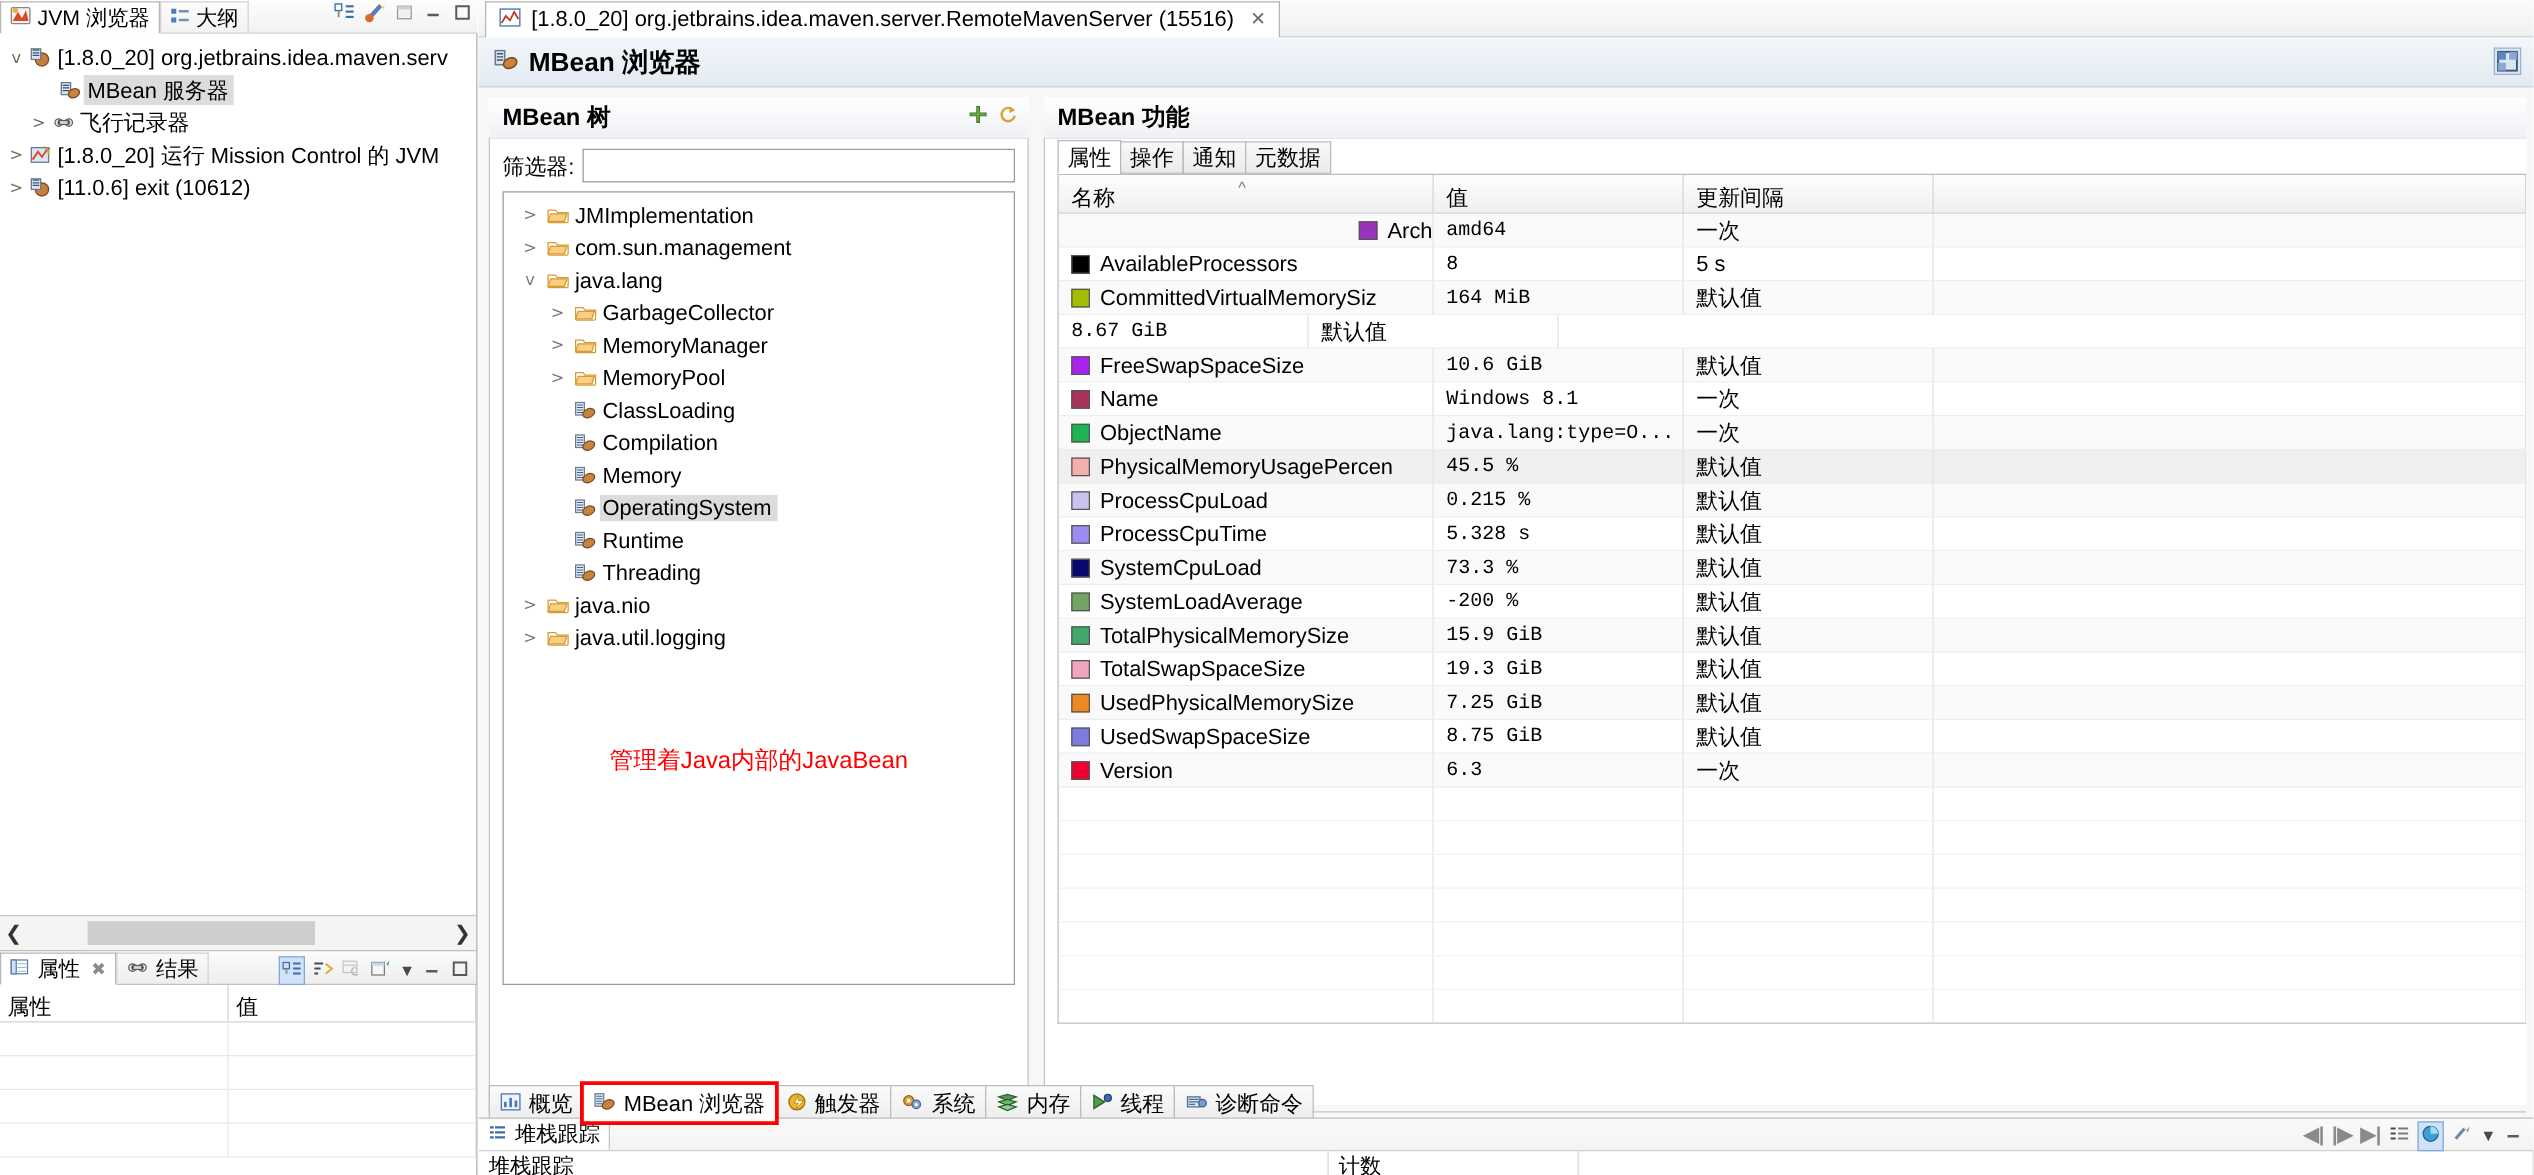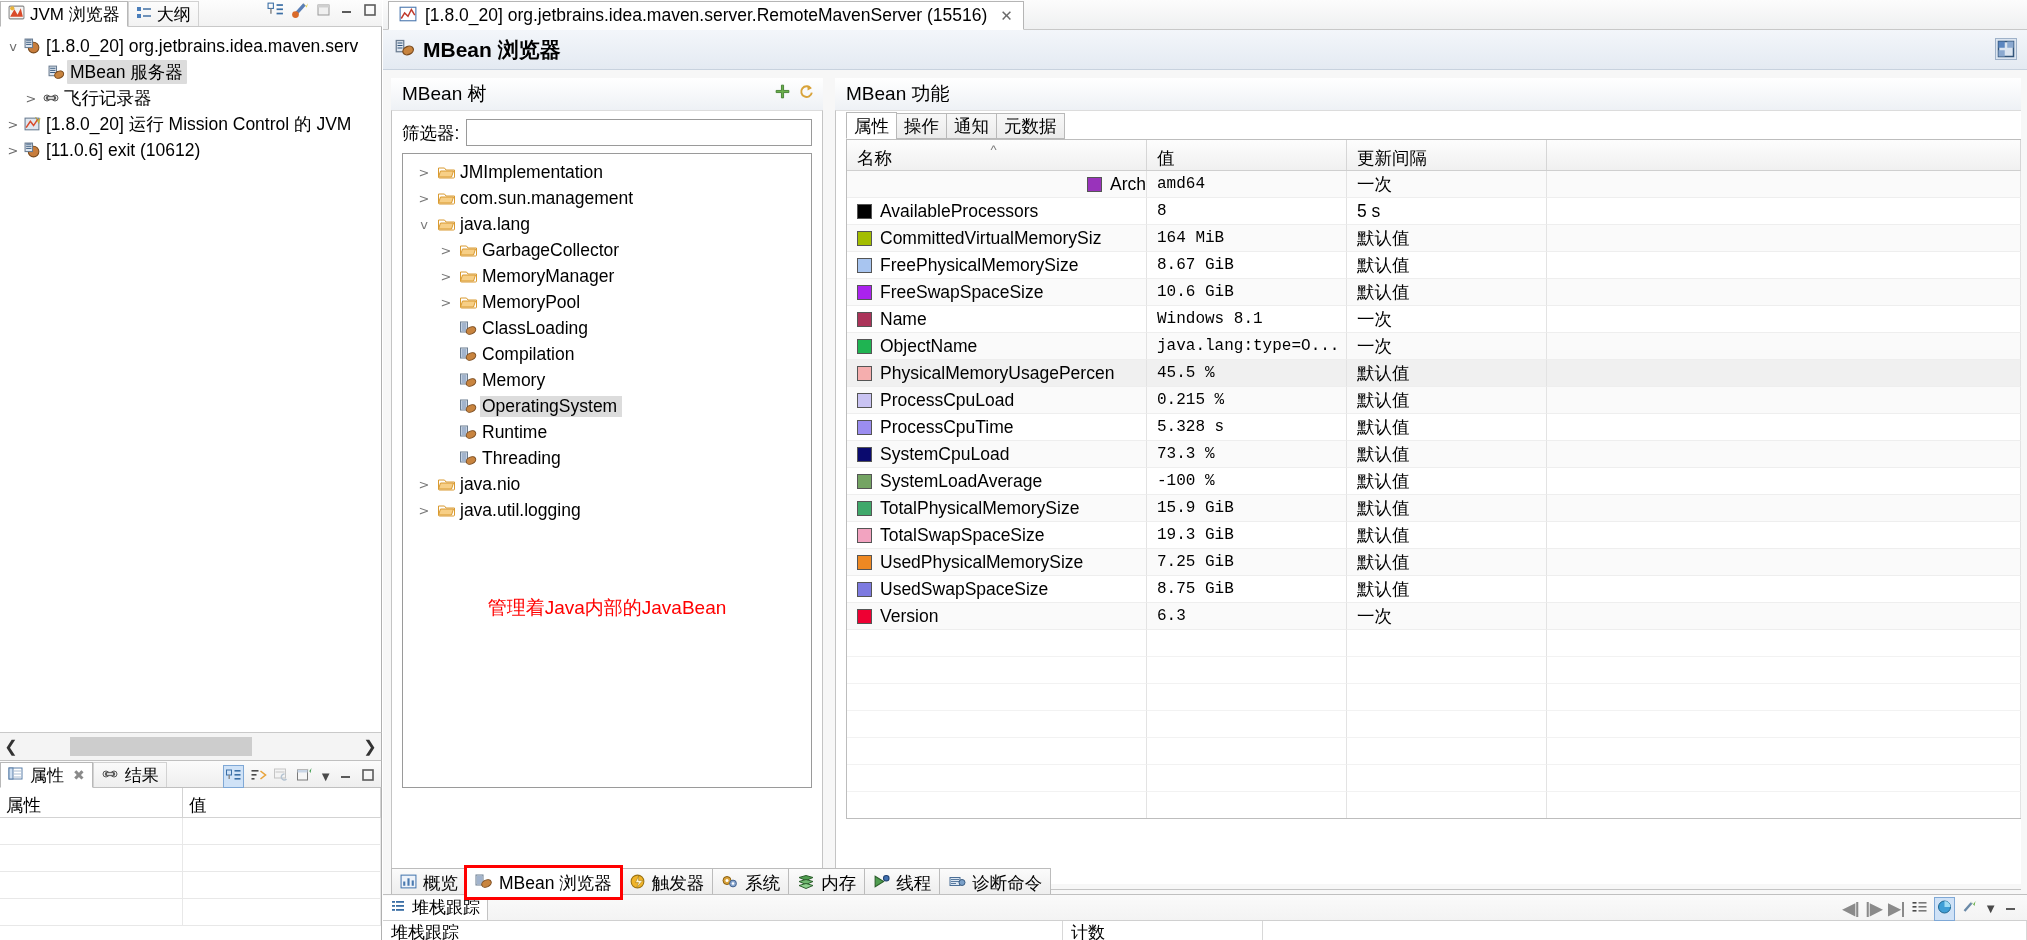--- a/index.html
+++ b/index.html
@@ -126,21 +126,21 @@
     border-bottom: 1px solid #c8d2de;
     position: relative;
   }
   .editor-head .et { font-size: 21px; font-weight: bold; color:#000; }
   .eh-btn { position:absolute; right: 10px; top: 8px; width:22px; height:22px;
             border:1px solid #9fb2c9; background:#dbe5f1;}
   .panes { position: relative; height: 814px; display:flex; padding: 8px 6px 0 8px; gap: 12px;}
   .pane { background:#fff; position:relative;}
   .pane-title {
     height: 32px; display:flex; align-items:center;
-    font-size:19px; font-weight:normal; padding-left:11px;
+    font-size:19px; font-weight:bold; padding-left:11px;
     background: linear-gradient(#ffffff,#eef1f5);
     position: relative;
   }
   .pane-title .ptools { position:absolute; right:8px; top:5px; display:flex; gap:7px; align-items:center;}
   .pane-inner { border:1px solid #c4c4c4; border-top-color:#dcdcdc; }
 
   .filter-row { display:flex; align-items:center; gap:7px; padding: 8px 10px 7px 10px;}
   .filter-row .fl { font-size:17.5px;}
   .filter-input { flex:1; height: 27px; border:1px solid #9a9a9a; background:#fff;}
   .mbean-tree {
@@ -698,24 +698,20 @@
                 <div class="arow">
                   <div class="acell" style="width: 300px;">
                     <span class="sw" style="background: rgb(163, 189, 0);"></span>
                     <span>CommittedVirtualMemorySiz</span>
                   </div>
                   <div class="acell mono" style="width: 200px;">164 MiB</div>
                   <div class="acell" style="width: 200px;">默认值</div>
                   <div class="acell" style="flex: 1 1 0%;"></div>
                 </div>
                 <div class="arow">
-                  <div class="acell" style="width: 300px;">
-                    <span class="sw" style="background: rgb(168, 197, 240);"></span>
-                    <span>FreePhysicalMemorySize</span>
-                  </div>
                   <div class="acell mono" style="width: 200px;">8.67 GiB</div>
                   <div class="acell" style="width: 200px;">默认值</div>
                   <div class="acell" style="flex: 1 1 0%;"></div>
                 </div>
                 <div class="arow">
                   <div class="acell" style="width: 300px;">
                     <span class="sw" style="background: rgb(170, 34, 238);"></span>
                     <span>FreeSwapSpaceSize</span>
                   </div>
                   <div class="acell mono" style="width: 200px;">10.6 GiB</div>
@@ -774,21 +770,21 @@
                   </div>
                   <div class="acell mono" style="width: 200px;">73.3 %</div>
                   <div class="acell" style="width: 200px;">默认值</div>
                   <div class="acell" style="flex: 1 1 0%;"></div>
                 </div>
                 <div class="arow">
                   <div class="acell" style="width: 300px;">
                     <span class="sw" style="background: rgb(116, 164, 99);"></span>
                     <span>SystemLoadAverage</span>
                   </div>
-                  <div class="acell mono" style="width: 200px;">-100 %</div>
+                  <div class="acell mono" style="width: 200px;">-200 %</div>
                   <div class="acell" style="width: 200px;">默认值</div>
                   <div class="acell" style="flex: 1 1 0%;"></div>
                 </div>
                 <div class="arow">
                   <div class="acell" style="width: 300px;">
                     <span class="sw" style="background: rgb(63, 168, 106);"></span>
                     <span>TotalPhysicalMemorySize</span>
                   </div>
                   <div class="acell mono" style="width: 200px;">15.9 GiB</div>
                   <div class="acell" style="width: 200px;">默认值</div>

